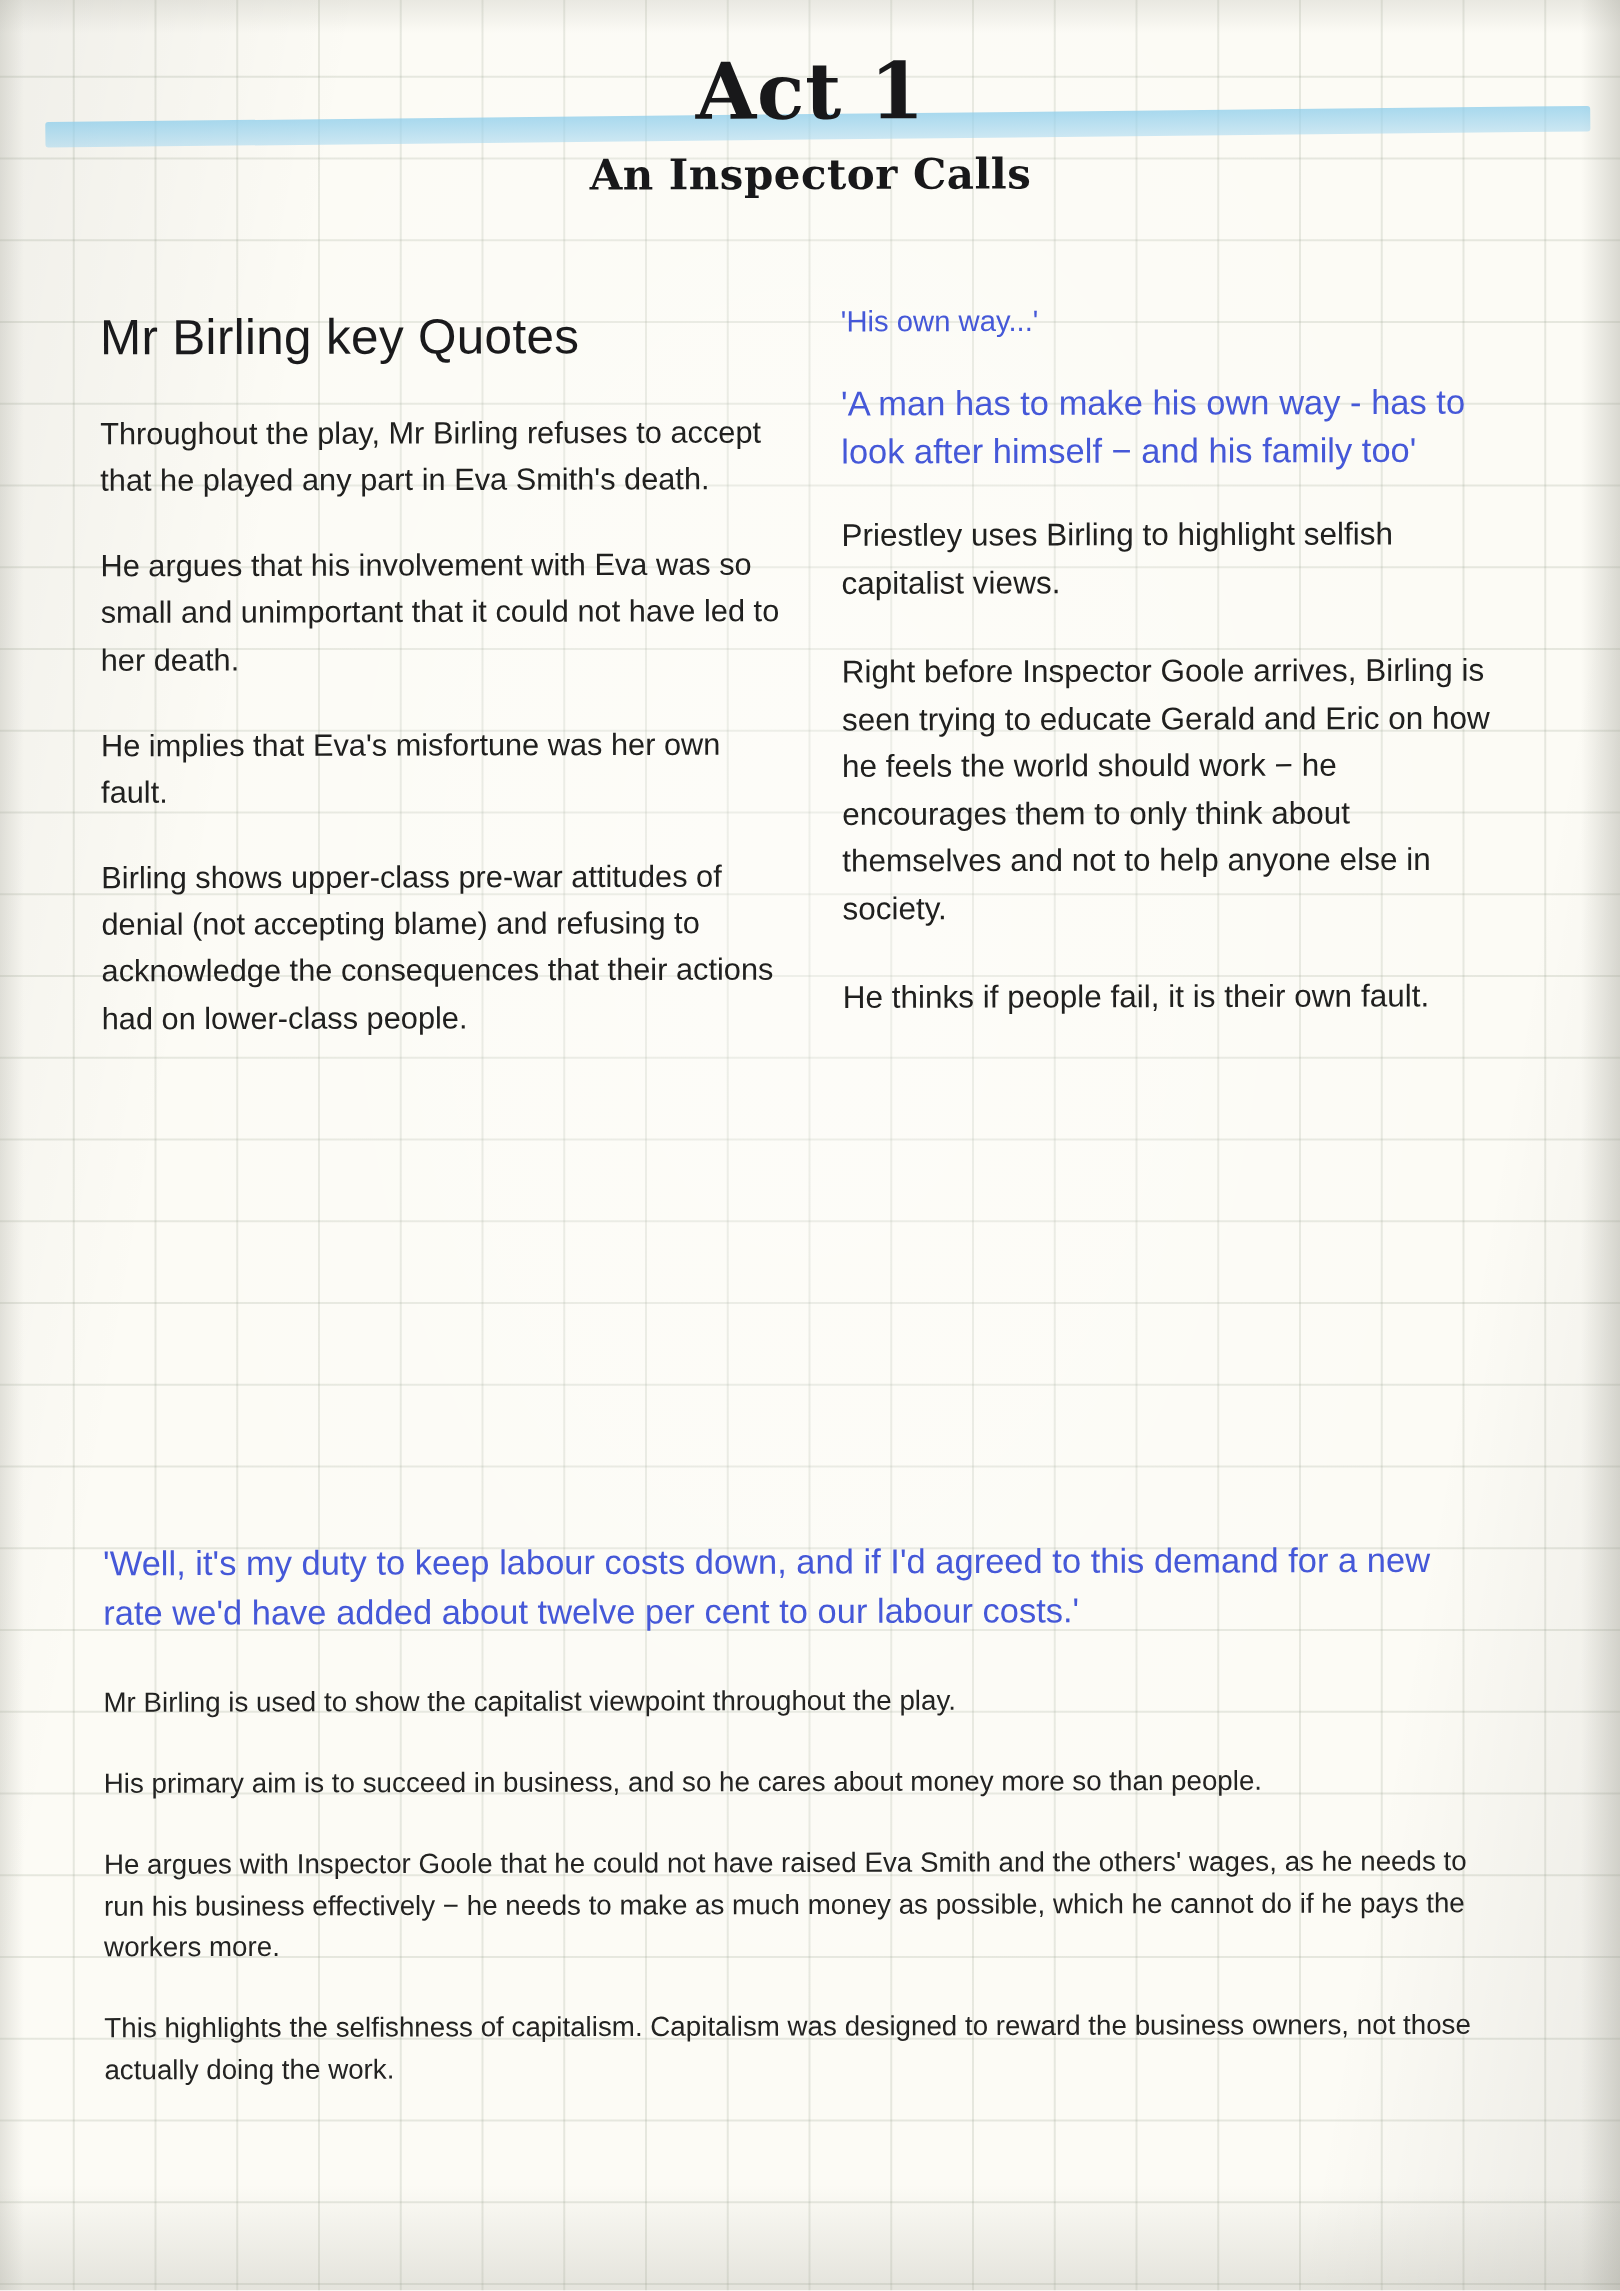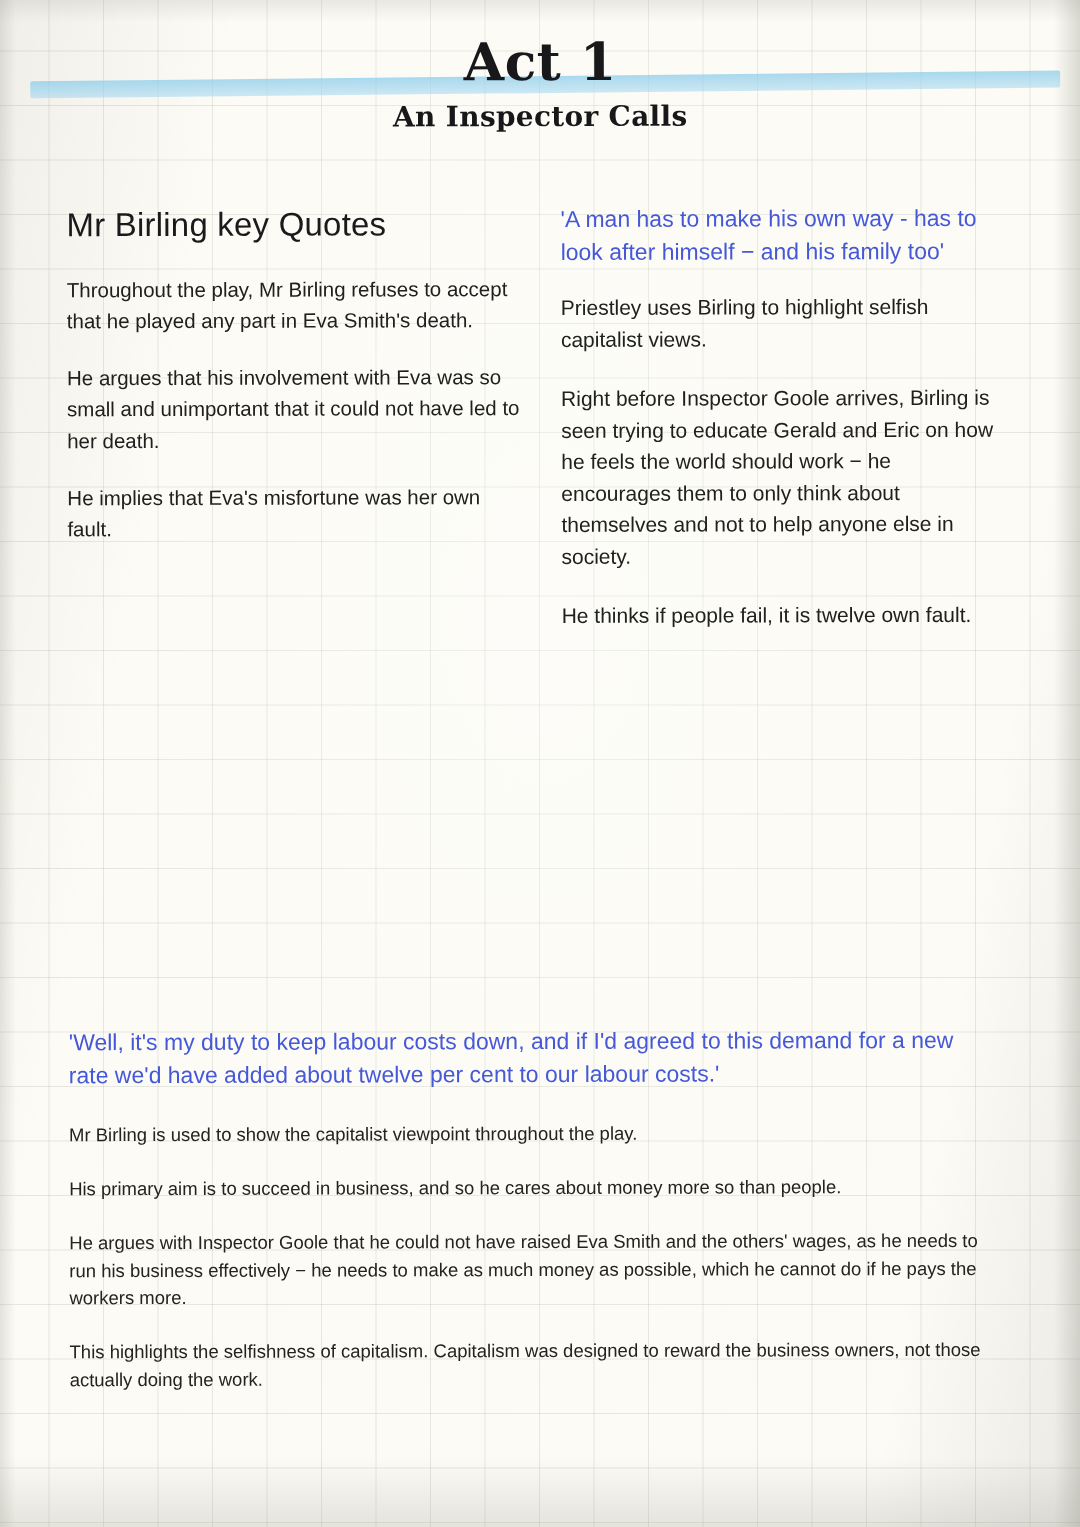--- a/index.html
+++ b/index.html
@@ -187,27 +187,29 @@
     <div class="highlight-bar"></div>
     <div class="title-main">Act 1</div>
     <div class="title-sub">An Inspector Calls</div>
   </div>
 
   <div class="col-left">
     <h2 class="section-title">Mr Birling key Quotes</h2>
     <p class="body">Throughout the play, Mr Birling refuses to accept that he played any part in Eva Smith's death.</p>
     <p class="body">He argues that his involvement with Eva was so small and unimportant that it could not have led to her death.</p>
     <p class="body">He implies that Eva's misfortune was her own fault.</p>
+    <p class="body">Birling shows upper-class pre-war attitudes of denial (not accepting blame) and refusing to acknowledge the consequences that their actions had on lower-class people.</p>
   </div>
 
   <div class="col-right">
+    <p class="quote small">'His own way...'</p>
     <p class="quote big">'A man has to make his own way - has to look after himself − and his family too'</p>
     <p class="body">Priestley uses Birling to highlight selfish capitalist views.</p>
     <p class="body">Right before Inspector Goole arrives, Birling is seen trying to educate Gerald and Eric on how he feels the world should work − he encourages them to only think about themselves and not to help anyone else in society.</p>
-    <p class="body">He thinks if people fail, it is twelve own fault.</p>
+    <p class="body">He thinks if people fail, it is their own fault.</p>
   </div>
 
   <div class="bottom">
     <p class="quote-wide">'Well, it's my duty to keep labour costs down, and if I'd agreed to this demand for a new rate we'd have added about twelve per cent to our labour costs.'</p>
     <p class="body">Mr Birling is used to show the capitalist viewpoint throughout the play.</p>
     <p class="body">His primary aim is to succeed in business, and so he cares about money more so than people.</p>
     <p class="body">He argues with Inspector Goole that he could not have raised Eva Smith and the others' wages, as he needs to run his business effectively − he needs to make as much money as possible, which he cannot do if he pays the workers more.</p>
     <p class="body">This highlights the selfishness of capitalism. Capitalism was designed to reward the business owners, not those actually doing the work.</p>
   </div>
 

